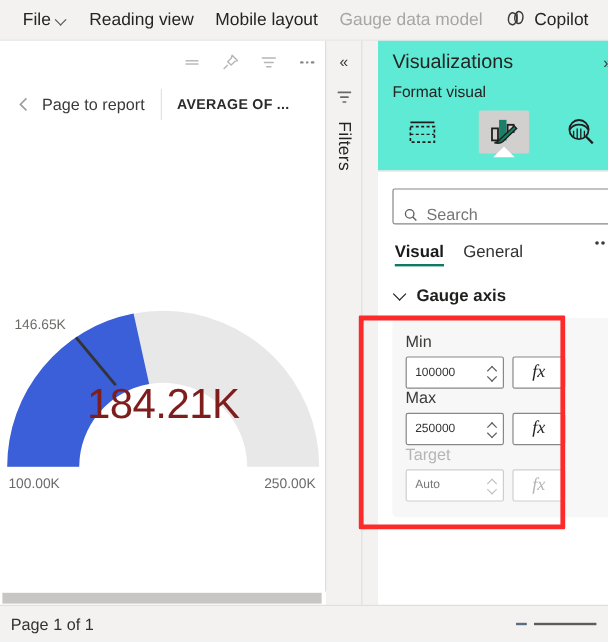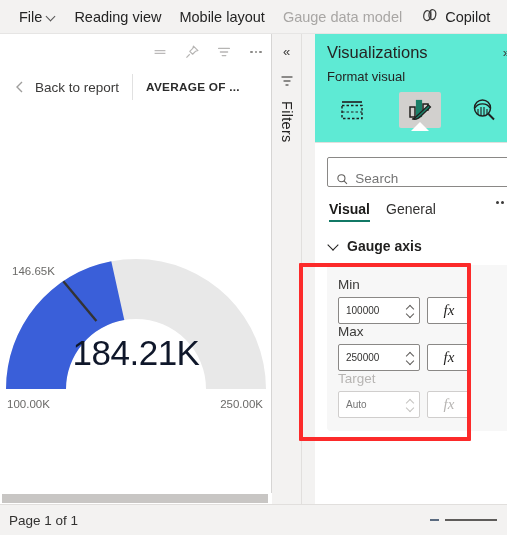--- a/index.html
+++ b/index.html
@@ -56,22 +56,22 @@
   .head-divider { width:1px; height: 26px; background:#e1e1e1; margin-left: 13px; }
   .avg-label {
     font-size: 11.8px; font-weight: bold; color: #2b2b2b; letter-spacing: .25px;
     margin-left: 13px; white-space: nowrap;
   }
 
   
   .gauge-box { position: absolute; left: 0; top: 150px; width: 272px; height: 240px; }
   .gauge-svg { display: block; }
   .gauge-val {
-    position: absolute; left: 0; right: 0; top: 149px; text-align: center;
-    font-size: 35px; color: #0f172a; font-family: "Liberation Sans", sans-serif;
+    position: absolute; left: 0; right: 0; top: 133px; text-align: center;
+    font-size: 35px; color: #7f1d1d; font-family: "Liberation Sans", sans-serif;
     letter-spacing: -0.5px;
   }
   .gauge-tgt {
     position: absolute; left: 12px; top: 81px; font-size: 11.5px; color: #6b6a68;
   }
   .gauge-min { position: absolute; left: 7px; top: 214px; font-size: 11.5px; color: #6b6a68; }
   .gauge-max { position: absolute; right: 9px; top: 214px; font-size: 11.5px; color: #6b6a68; }
 
   .hscroll {
     position: absolute; left: 0; bottom: 0; width: 272px; height: 11px; background:#fff;
@@ -276,21 +276,21 @@
         <i></i>
           <i></i>
           <i></i>
       </span>
     </div>
 
     <div class="report-head">
       <svg class="back-chev" viewBox="0 0 16 16">
         <polyline points="10,3 5,8 10,13" fill="none" stroke="#605e5c" stroke-width="1.4"></polyline>
       </svg>
-      <span class="back-label">Back to report</span>
+      <span class="back-label">Page to report</span>
       <span class="head-divider"></span>
       <span class="avg-label">AVERAGE OF ...</span>
     </div>
 
     <div class="gauge-box">
       <svg class="gauge-svg" width="272" height="215" viewBox="0 0 272 215">
 
         <path d="M 6 205 A 130 130 0 0 1 266 205 L 206 205 A 70 70 0 0 0 66 205 Z" fill="#e8e8e8"></path>
 
         <path d="M 6 205 A 130 130 0 0 1 111.3 77.2 L 124.3 136.1 A 70 70 0 0 0 66 205 Z" fill="#3a5fd9"></path>

